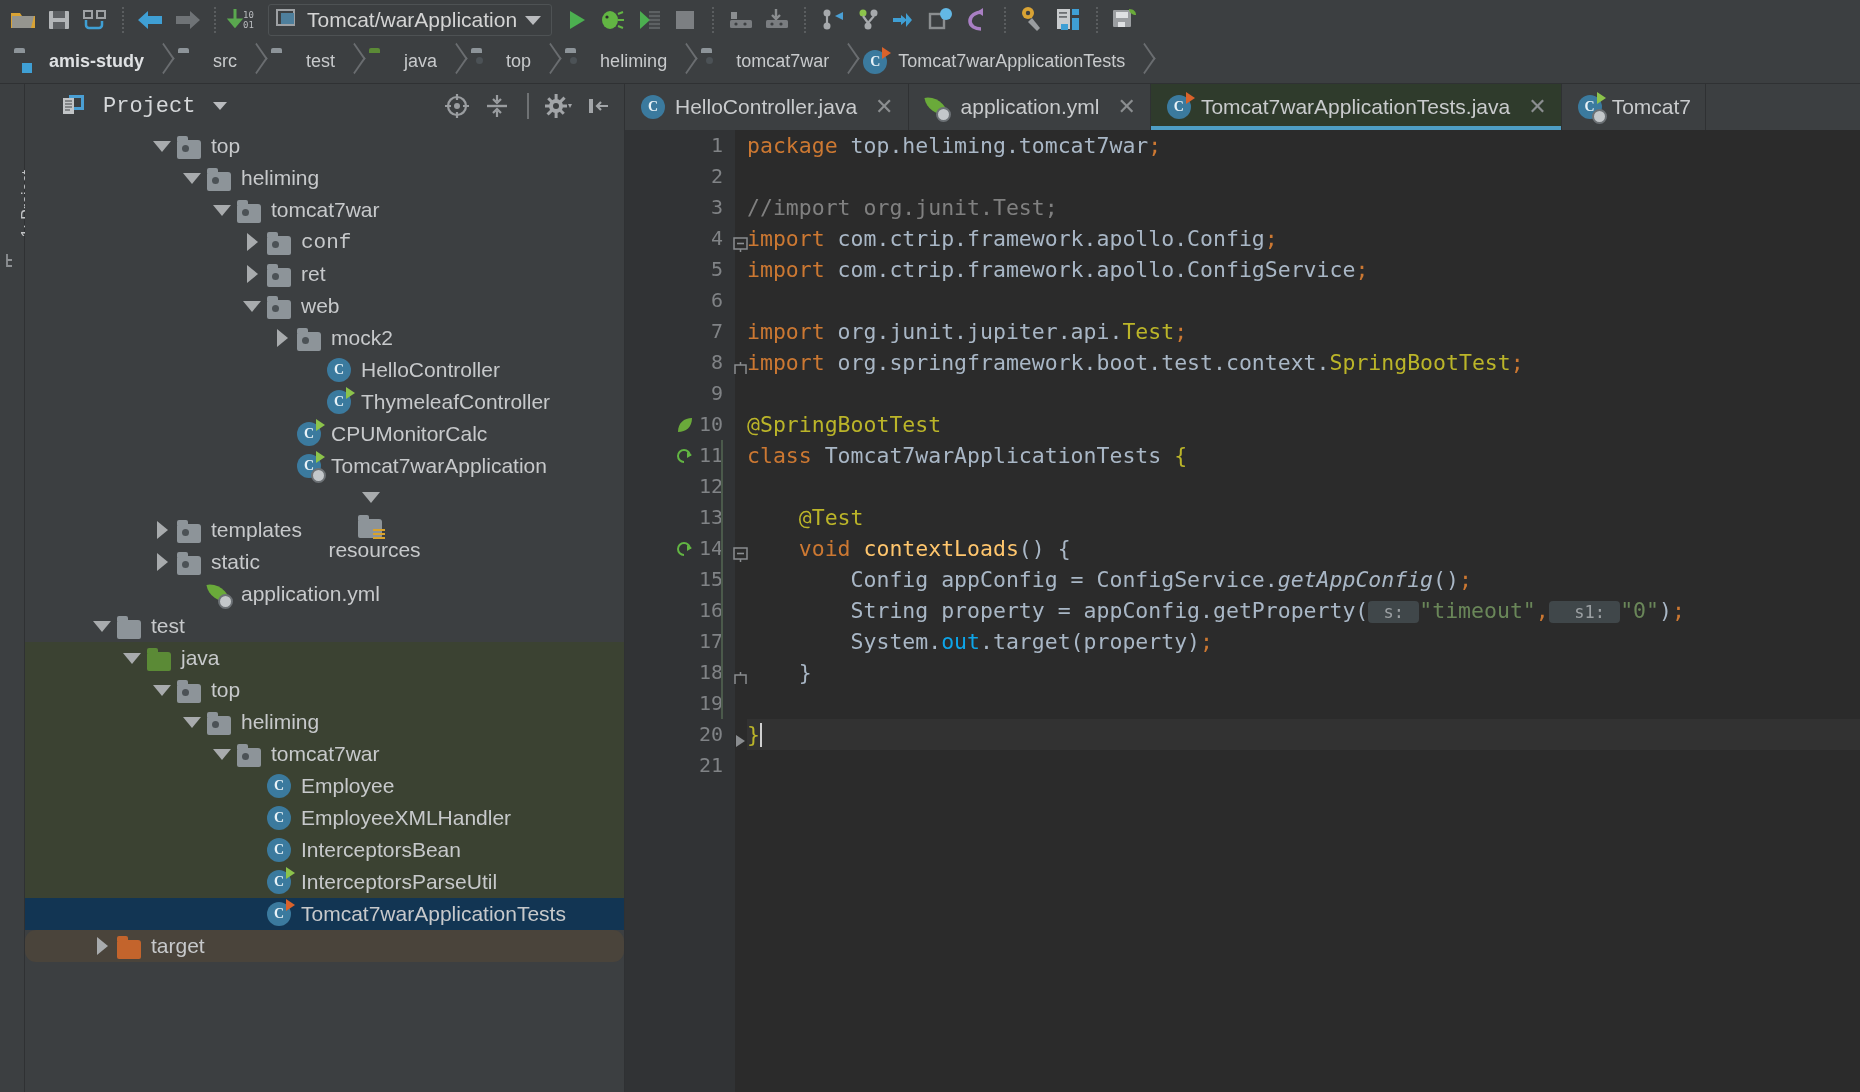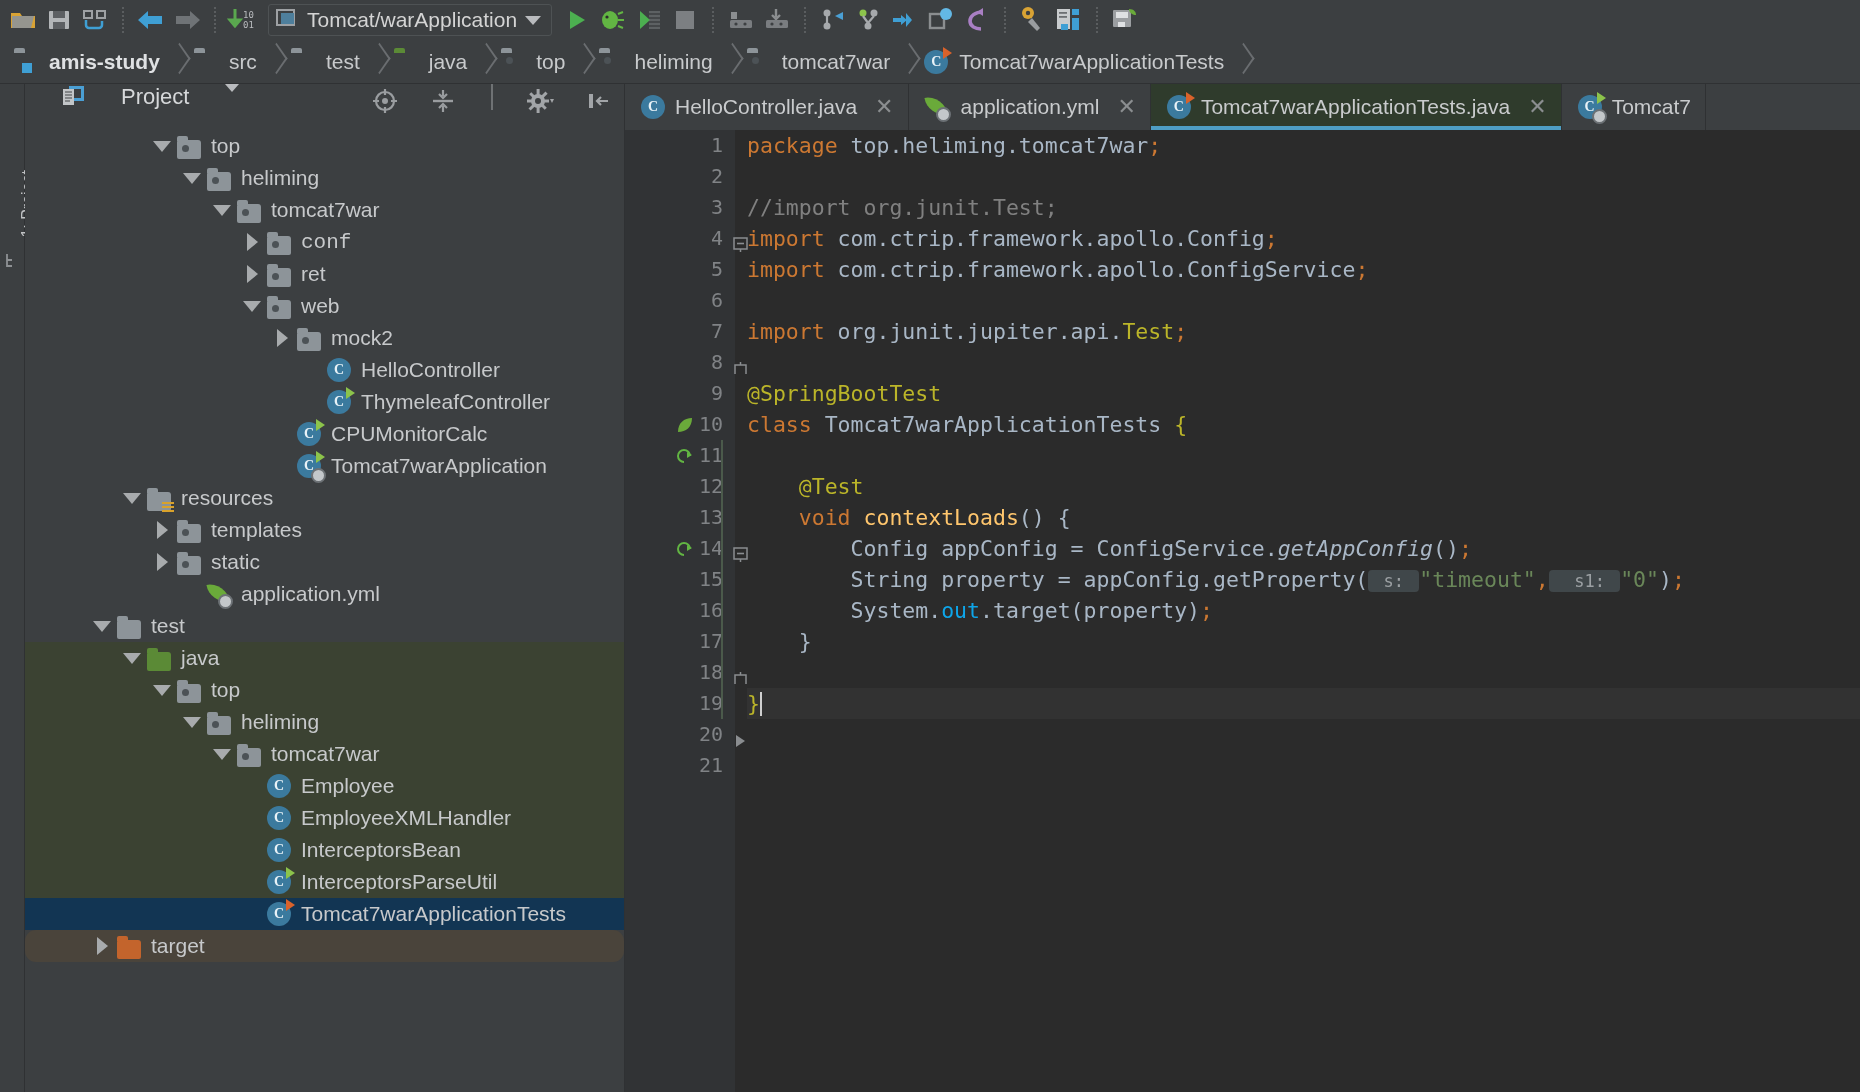--- a/index.html
+++ b/index.html
@@ -26,21 +26,21 @@
   }
   .runcfg .label { color: #d4d4d4; font-size: 21px; white-space: nowrap; }
   .caret-dn { width: 0; height: 0; border-left: 8px solid transparent; border-right: 8px solid transparent; border-top: 9px solid #b9bbbe; }
 
   
   .breadcrumbs {
     height: 44px; background: #3c3f41; display: flex; align-items: center;
     flex: 0 0 44px; border-bottom: 1px solid #2f3133; padding-left: 4px;
   }
   .crumb { display: flex; align-items: center; height: 44px; padding: 0 4px 0 10px; position: relative; }
-  .crumb .txt { color: #c8cacc; font-size: 21px; white-space: nowrap; margin-left: 9px; }
+  .crumb .txt { color: #c8cacc; font-size: 18px; white-space: nowrap; margin-left: 9px; }
   .crumb.first .txt { font-weight: bold; color: #dfe1e3; }
   .crumb-arrow {
     width: 16px; height: 44px; position: relative; margin-left: 6px; margin-right: -2px;
   }
   .crumb-arrow::before {
     content: ""; position: absolute; left: 0; top: 9px;
     width: 17px; height: 17px; border-top: 2px solid #6a6d70; border-right: 2px solid #6a6d70;
     transform: rotate(45deg) skew(10deg,10deg);
   }
 
@@ -54,22 +54,22 @@
   .stripe .vtab-wrap { position: absolute; top: 86px; left: 0; width: 25px; height: 90px; }
   .stripe .vtab-inner {
     position: absolute; white-space: nowrap; color: #c0c2c4; font-size: 16px;
     transform: rotate(-90deg) translate(-100%, 0); transform-origin: 0 0; left: 19px; top: 0;
   }
   .stripe .sb-ico { position: absolute; left: 4px; top: 168px; }
 
   
   .project-panel { width: 600px; flex: 0 0 600px; background: #3c3f41; display: flex; flex-direction: column; border-right: 1px solid #2f3133; min-width:0; }
   .panel-header {
-    height: 44px; flex: 0 0 44px; display: flex; align-items: flex-start;
-    background: #3c3f41; padding: 0 8px 0 36px; gap: 24px;
+    height: 44px; flex: 0 0 44px; display: flex; align-items: center;
+    background: #3c3f41; padding: 0 8px 0 36px; gap: 6px; font-family: Liberation Mono, monospace;
   }
   .panel-title { color: #d6d8da; font-size: 22px; margin-left: 10px; }
   .panel-caret { width:0;height:0;border-left:7px solid transparent;border-right:7px solid transparent;border-top:8px solid #b9bbbe; margin-left: 12px;}
   .panel-spacer { flex: 1 1 auto; }
   .hdr-ico { width: 34px; height: 34px; display:flex;align-items:center;justify-content:center; }
   .hdr-sep { width: 2px; height: 26px; background: #6f7274; margin: 0 7px; }
 
   .tree {
     flex: 1 1 auto; overflow: hidden; position: relative;
     background: #3c3f41; padding-top: 2px;
@@ -523,21 +523,21 @@
             </span>
             <span class="nm">CPUMonitorCalc</span>
           </div>
           <div class="row" style="padding-left: 242px;">
             <span class="tw"></span>
             <span class="ic" style="display: flex; align-items: center;">
               <span class="cls run">C<span class="boot"></span></span>
             </span>
             <span class="nm">Tomcat7warApplication</span>
           </div>
-          <div class="row" style="padding-left: 92px;">
+          <div class="row" style="padding-left: 92px; flex-direction: column;">
             <span class="tw">
               <i class="tri-d"></i>
             </span>
             <span class="ic" style="display: flex; align-items: center;">
               <span class="folder res"></span>
             </span>
             <span class="nm">resources</span>
           </div>
           <div class="row" style="padding-left: 122px;">
             <span class="tw">
@@ -735,20 +735,21 @@
             <div style="position: absolute; left: 96px; top: 310px; height: 279px; width: 2px; background: rgb(75, 90, 75);"></div>
           </div>
         <div class="code" id="code">
             <div class="cline"><span class="kw">package</span><span class="cn"> top.heliming.tomcat7war</span><span class="sem">;</span></div>
             <div class="cline"></div>
             <div class="cline"><span class="cm">//import org.junit.Test;</span></div>
             <div class="cline"><span class="kw">import</span><span class="cn"> com.ctrip.framework.apollo.Config</span><span class="sem">;</span></div>
             <div class="cline"><span class="kw">import</span><span class="cn"> com.ctrip.framework.apollo.ConfigService</span><span class="sem">;</span></div>
             <div class="cline"></div>
             <div class="cline"><span class="kw">import</span><span class="cn"> org.junit.jupiter.api.</span><span class="ann">Test</span><span class="sem">;</span></div>
+            <div class="cline"><span class="kw">import</span><span class="cn"> org.springframework.boot.test.context.</span><span class="ann">SpringBootTest</span><span class="sem">;</span></div>
             <div class="cline"></div>
             <div class="cline"><span class="ann">@SpringBootTest</span></div>
             <div class="cline"><span class="kw">class</span><span class="cn"> Tomcat7warApplicationTests </span><span class="ann">{</span></div>
             <div class="cline"></div>
             <div class="cline"><span class="ann">    @Test</span></div>
             <div class="cline"><span class="cn">    </span><span class="kw">void</span><span class="cn"> </span><span class="mth">contextLoads</span><span class="cn">() {</span></div>
             <div class="cline"><span class="cn">        Config appConfig = ConfigService.</span><span class="it">getAppConfig</span><span class="cn">()</span><span class="sem">;</span></div>
             <div class="cline"><span class="cn">        String property = appConfig.getProperty(</span><span class="hint"> s: </span><span class="st">"timeout"</span><span class="sem">,</span><span class="hint">  s1: </span><span class="st">"0"</span><span class="cn">)</span><span class="sem">;</span></div>
             <div class="cline"><span class="cn">        System.</span><span class="pur">out</span><span class="cn">.target(property)</span><span class="sem">;</span></div>
             <div class="cline"><span class="cn">    }</span></div>

